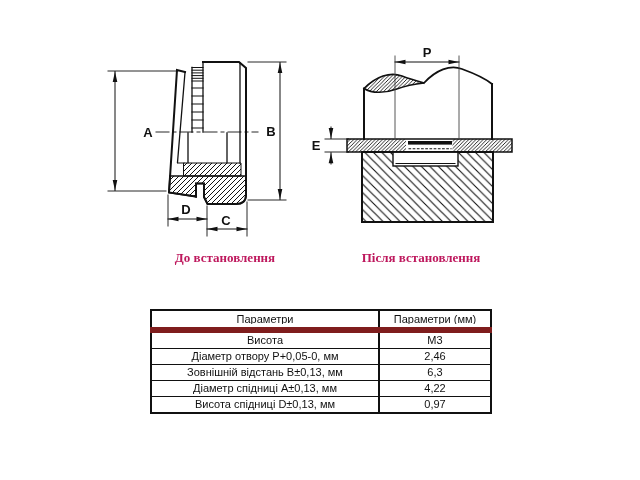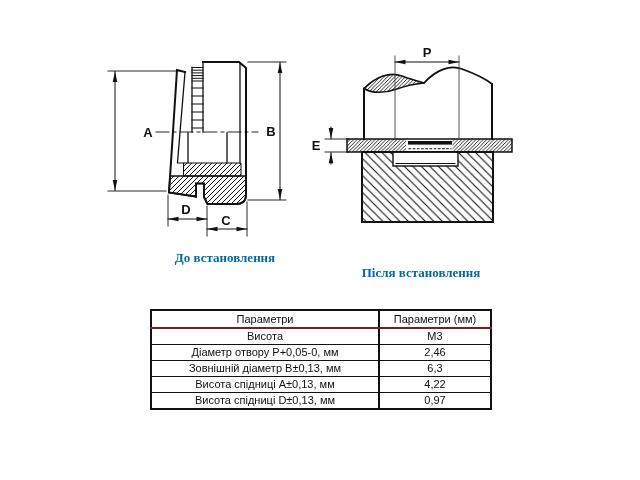--- a/index.html
+++ b/index.html
@@ -1,29 +1,29 @@
 <!DOCTYPE html>
 <html><head>
 <meta charset="utf-8">
 <style>
   html,body{margin:0;padding:0;background:#ffffff;}
   .stage{position:relative;width:640px;height:480px;background:#ffffff;overflow:hidden;
          font-family:"Liberation Sans",sans-serif;color:#111;}
   svg{position:absolute;left:0;top:0;}
   .dimlbl{font-family:"Liberation Sans",sans-serif;font-weight:bold;font-size:13px;fill:#111;}
   .caption{position:absolute;width:180px;text-align:center;
-           font-family:"Liberation Serif",serif;font-weight:bold;font-size:13px;color:#0369a1;}
+           font-family:"Liberation Serif",serif;font-weight:bold;font-size:13px;color:#be185d;}
   #cap-before{left:135px;top:250px;}
-  #cap-after{left:331px;top:250px;margin-top:15px;}
+  #cap-after{left:331px;top:250px;}
   table.params{position:absolute;left:150px;top:309px;width:340px;border-collapse:collapse;
                table-layout:fixed;font-size:11px;color:#111;background:#fff;
                border:2px solid #111;}
   table.params th, table.params td{border:1px solid #111;text-align:center;vertical-align:middle;
                padding:0;height:15px;line-height:15px;font-weight:normal;white-space:nowrap;overflow:hidden;}
-  table.params th{height:16px;border-bottom:2px solid #7f1d1d;border-radius:7px;}
+  table.params th{height:16px;border-bottom:6px solid #7f1d1d;border-radius:7px;}
   table.params col.c1{width:228px;}
   table.params col.c2{width:112px;}
   table.params th:first-child, table.params td:first-child{border-right:2px solid #111;}
 </style>
 </head>
 <body>
 
 <div class="stage">
 
   <svg width="640" height="300" viewBox="0 0 640 300">
@@ -146,25 +146,25 @@
     <tbody>
       <tr>
         <td>Висота</td>
         <td>M3</td>
       </tr>
       <tr>
         <td>Діаметр отвору P+0,05-0, мм</td>
         <td>2,46</td>
       </tr>
       <tr>
-        <td>Зовнішній діаметр B±0,13, мм</td>
+        <td>Зовнішній відстань B±0,13, мм</td>
         <td>6,3</td>
       </tr>
       <tr>
-        <td>Висота спідниці A±0,13, мм</td>
+        <td>Діаметр спідниці A±0,13, мм</td>
         <td>4,22</td>
       </tr>
       <tr>
         <td>Висота спідниці D±0,13, мм</td>
         <td>0,97</td>
       </tr>
     </tbody>
   </table>
 
 </div>

